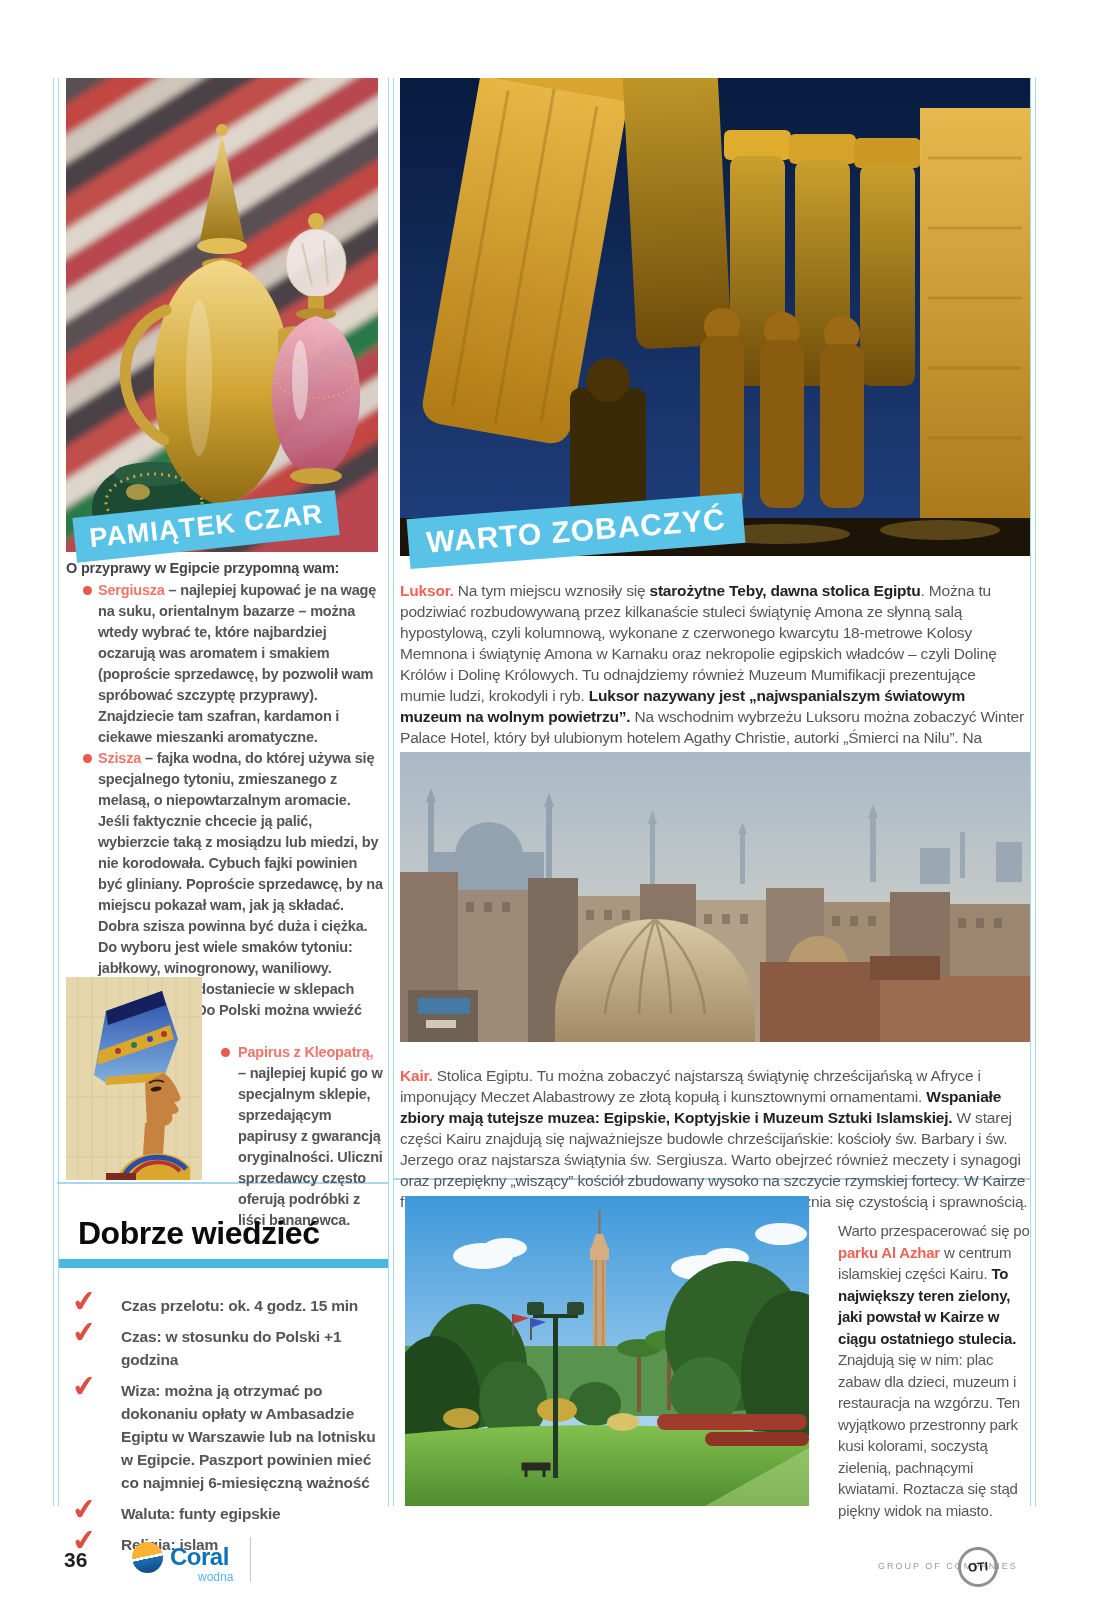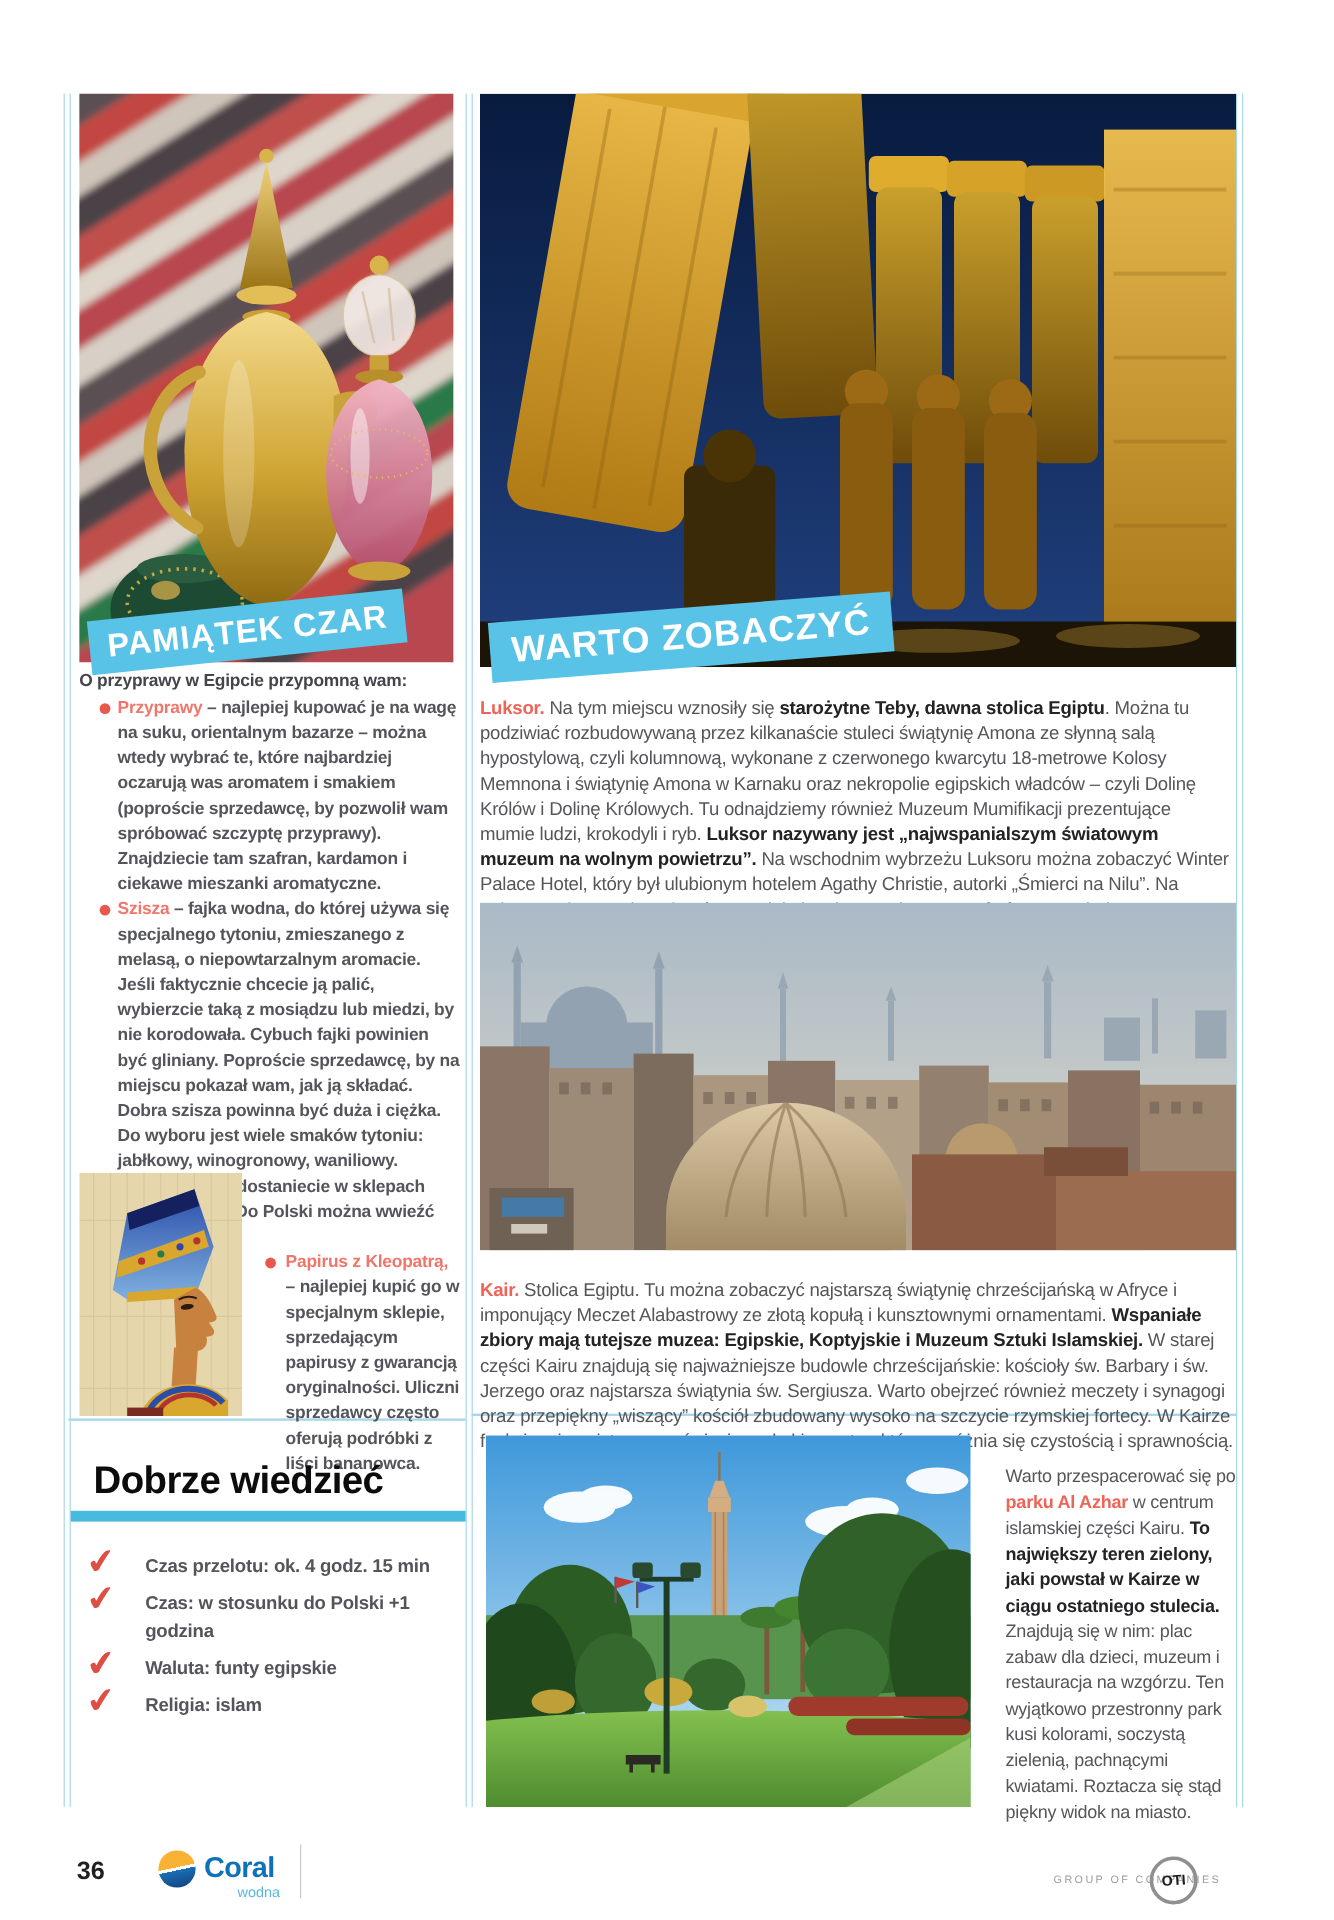--- a/index.html
+++ b/index.html
@@ -169,21 +169,21 @@
         <ellipse cx="250" cy="300" rx="40" ry="20" fill="none" stroke="#e3bd55" stroke-width="2" stroke-dasharray="1 4"></ellipse>
         <ellipse cx="250" cy="398" rx="26" ry="8" fill="#caa23a"></ellipse>
       </g>
     </svg>
   </div>
 
   <div class="banner" id="banner-left">PAMIĄTEK CZAR</div>
 
   <div id="left-text">
     <p id="left-intro">O przyprawy w Egipcie przypomną wam:</p>
-    <p class="bullet"><span class="seg-lead">Przyprawy</span><span class="seg-normal"> – najlepiej kupować je na wagę na suku, orientalnym bazarze – można wtedy wybrać te, które najbardziej oczarują was aromatem i smakiem (poproście sprzedawcę, by pozwolił wam spróbować szczyptę przyprawy). Znajdziecie tam szafran, kardamon i ciekawe mieszanki aromatyczne.</span></p>
+    <p class="bullet"><span class="seg-lead">Sergiusza</span><span class="seg-normal"> – najlepiej kupować je na wagę na suku, orientalnym bazarze – można wtedy wybrać te, które najbardziej oczarują was aromatem i smakiem (poproście sprzedawcę, by pozwolił wam spróbować szczyptę przyprawy). Znajdziecie tam szafran, kardamon i ciekawe mieszanki aromatyczne.</span></p>
     <p class="bullet"><span class="seg-lead">Szisza</span><span class="seg-normal"> – fajka wodna, do której używa się specjalnego tytoniu, zmieszanego z melasą, o niepowtarzalnym aromacie. Jeśli faktycznie chcecie ją palić, wybierzcie taką z mosiądzu lub miedzi, by nie korodowała. Cybuch fajki powinien być gliniany. Poproście sprzedawcę, by na miejscu pokazał wam, jak ją składać. Dobra szisza powinna być duża i ciężka. Do wyboru jest wiele smaków tytoniu: jabłkowy, winogronowy, waniliowy. Niedrogi tytoń dostaniecie w sklepach spożywczych. Do Polski można wwieźć 250 g tytoniu.</span></p>
     <div id="bullet-wrap">
       <p class="bullet"><span class="seg-lead">Papirus z Kleopatrą,</span><span class="seg-normal"> – najlepiej kupić go w specjalnym sklepie, sprzedającym papirusy z gwarancją oryginalności. Uliczni sprzedawcy często oferują podróbki z liści bananowca.</span></p>
     </div>
   </div>
 
   <div class="photo" id="img-nefertiti">
     <svg width="136" height="203" viewBox="0 0 136 203">
       <defs>
         <linearGradient id="crownBlue" x1="0" y1="0" x2="0" y2="1">
@@ -223,20 +223,21 @@
     <div class="know-item">
       <span class="check">✔</span>
       <span>Czas przelotu: ok. 4 godz. 15 min</span>
     </div>
     <div class="know-item">
       <span class="check">✔</span>
       <span>Czas: w stosunku do Polski +1 godzina</span>
     </div>
     <div class="know-item">
       <span class="check">✔</span>
+      <span>Wiza: można ją otrzymać po dokonaniu opłaty w Ambasadzie Egiptu w Warszawie lub na lotnisku w Egipcie. Paszport powinien mieć co najmniej 6-miesięczną ważność</span>
     </div>
     <div class="know-item">
       <span class="check">✔</span>
       <span>Waluta: funty egipskie</span>
     </div>
     <div class="know-item">
       <span class="check">✔</span>
       <span>Religia: islam</span>
     </div>
   </div>

